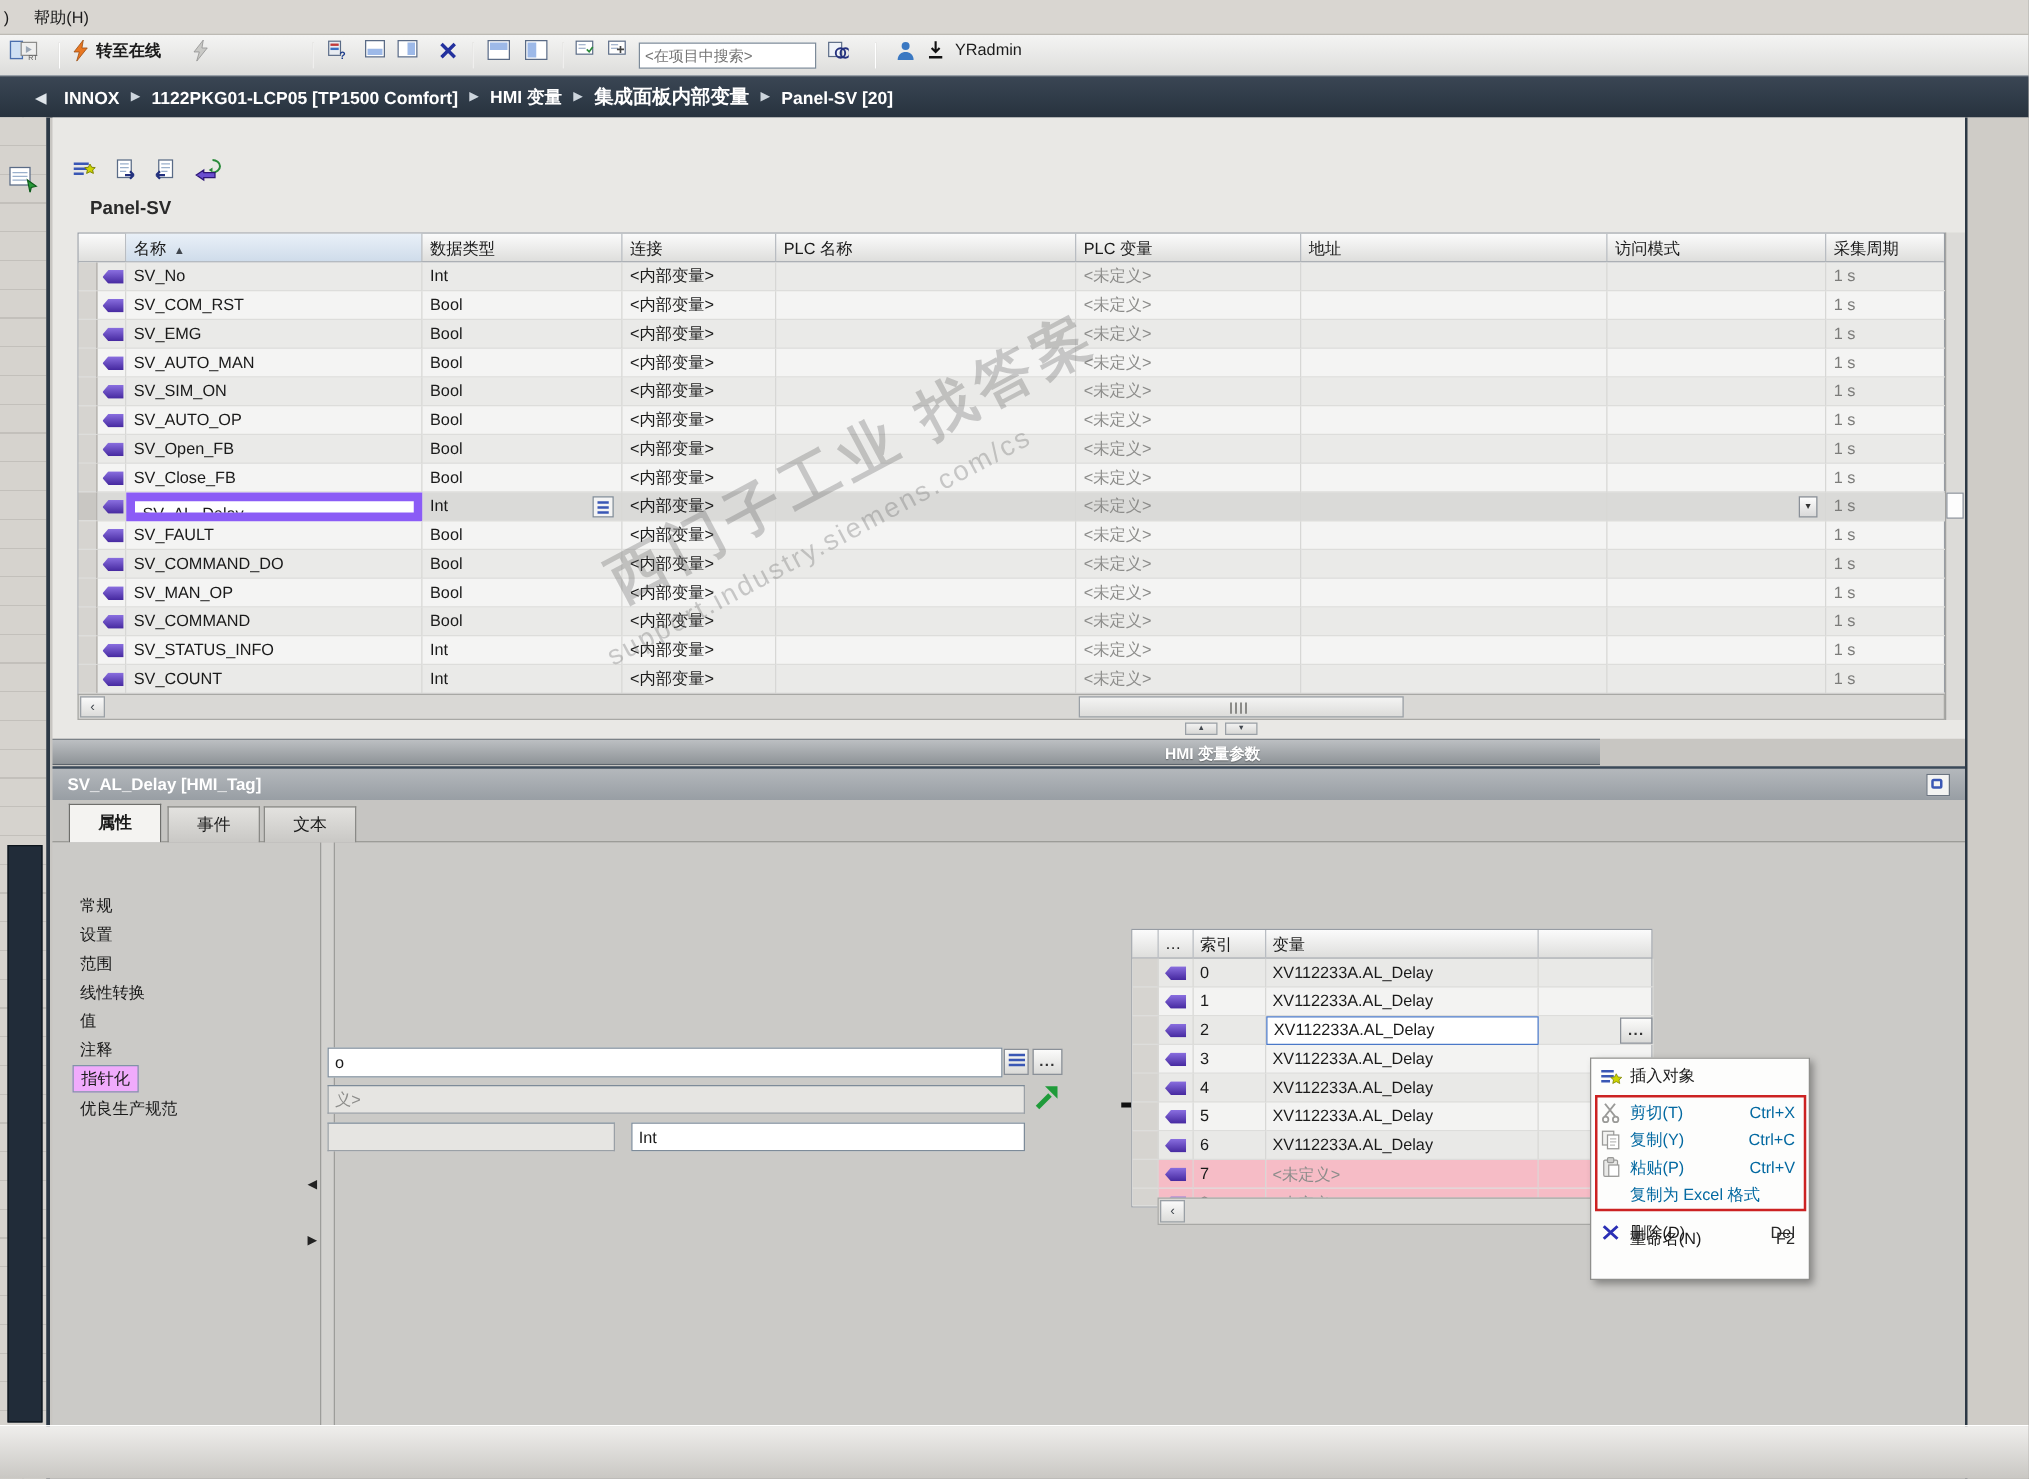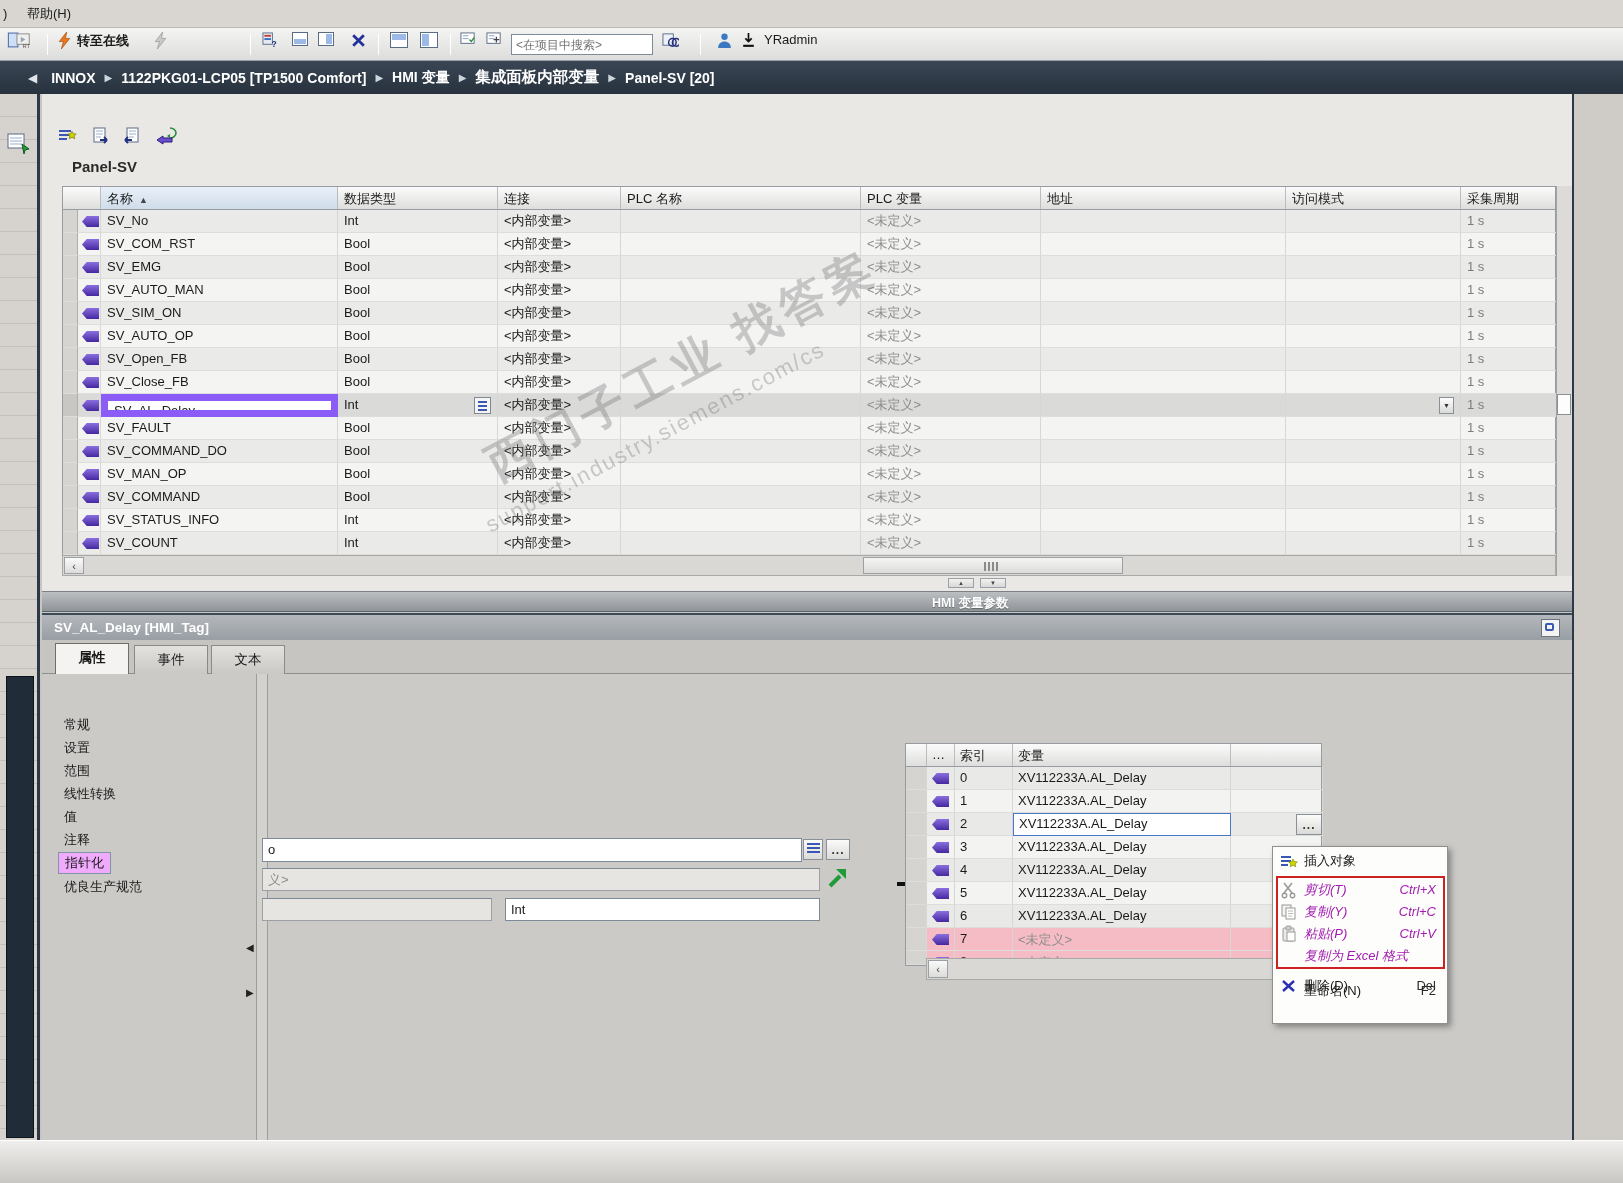--- a/index.html
+++ b/index.html
@@ -80,21 +80,21 @@
   #hscroll .lbtn { position:absolute; left:1px; top:1px; width:20px; height:17px; background:linear-gradient(#fafafa,#dcdcda);
                    border:1px solid #9aa0a6; font-size:11px; color:#41474e; text-align:center; line-height:16px; }
   #hscroll .thumb { position:absolute; left:800px; top:1px; width:260px; height:17px;
                     background:linear-gradient(#f4f4f3,#dcdcda); border:1px solid #9aa0a6; }
   #hscroll .grip { position:absolute; left:120px; top:4px; width:14px; height:9px;
                    background:repeating-linear-gradient(90deg,#8b8b88 0 2px,transparent 2px 4px); }
   .updn { top:578px; width:26px; height:10px; background:linear-gradient(#f2f2f1,#d8d8d6); border:1px solid #9aa0a6;
           font-size:6px; text-align:center; line-height:9px; color:#41474e; }
 
   
-  #splitter { left:42px; top:591px; width:1530px; height:21px; background:linear-gradient(#bcbfc2,#8f9498);
+  #splitter { left:42px; top:591px; width:1238px; height:21px; background:linear-gradient(#bcbfc2,#8f9498);
               border-top:1px solid #7b8187; border-bottom:1px solid #5c646c; }
   #splitter span { position:absolute; left:890px; top:3px; color:#fff; font-size:12.5px; font-weight:bold;
                    text-shadow:0 1px 1px rgba(0,0,0,.35); }
 
   
   #insp-title { left:42px; top:613px; width:1530px; height:27px; background:linear-gradient(#b4b8bc,#989ea4);
                 border-top:2px solid #3b4a59; color:#fff; font-size:13.5px; font-weight:bold; line-height:25px;
                 padding-left:12px; }
   #insp-gear { position:absolute; right:12px; top:4px; width:19px; height:18px; background:#f3f3f2;
                border:1px solid #6b7480; }
@@ -140,21 +140,21 @@
                       border:1px solid #9aa0a6; font-size:11px; color:#41474e; text-align:center; line-height:17px; }
   #idx-dots-btn { position:absolute; left:1254px; top:140px; width:26px; height:21px; }
 
   
   #ctxmenu { position:absolute; left:1230px; top:172px; width:176px; height:178px; background:#fdfdfc;
              border:1px solid #8f8f8c; box-shadow:3px 3px 6px rgba(0,0,0,.35); font-size:13px; }
   .mi { position:absolute; left:3px; width:168px; height:22px; line-height:22px; }
   .mi .ico { position:absolute; left:4px; top:2px; width:18px; height:18px; }
   .mi .lbl { position:absolute; left:28px; }
   .mi .sc { position:absolute; right:8px; color:#2a2a2a; }
-  .mi.dis .lbl, .mi.dis .sc { color:#a21caf;font-style:italic; }
+  .mi.dis .lbl, .mi.dis .sc { color:#0369a1; }
   #redbox { position:absolute; left:3px; top:29px; width:169px; height:93px; border:2px solid #cc2222; }
 
   
   #diagram { position:absolute; left:780px; top:50px; width:130px; height:250px; pointer-events:none; }
 
   
   #wm { left:520px; top:430px; width:600px; transform:rotate(-28deg); transform-origin:0 100%;
         color:rgba(105,105,105,.33); pointer-events:none; }
   #wm .l1 { font-size:46px; font-weight:bold; letter-spacing:6px; }
   #wm .l2 { font-size:22px; letter-spacing:2px; margin-top:6px; margin-left:-30px; }

